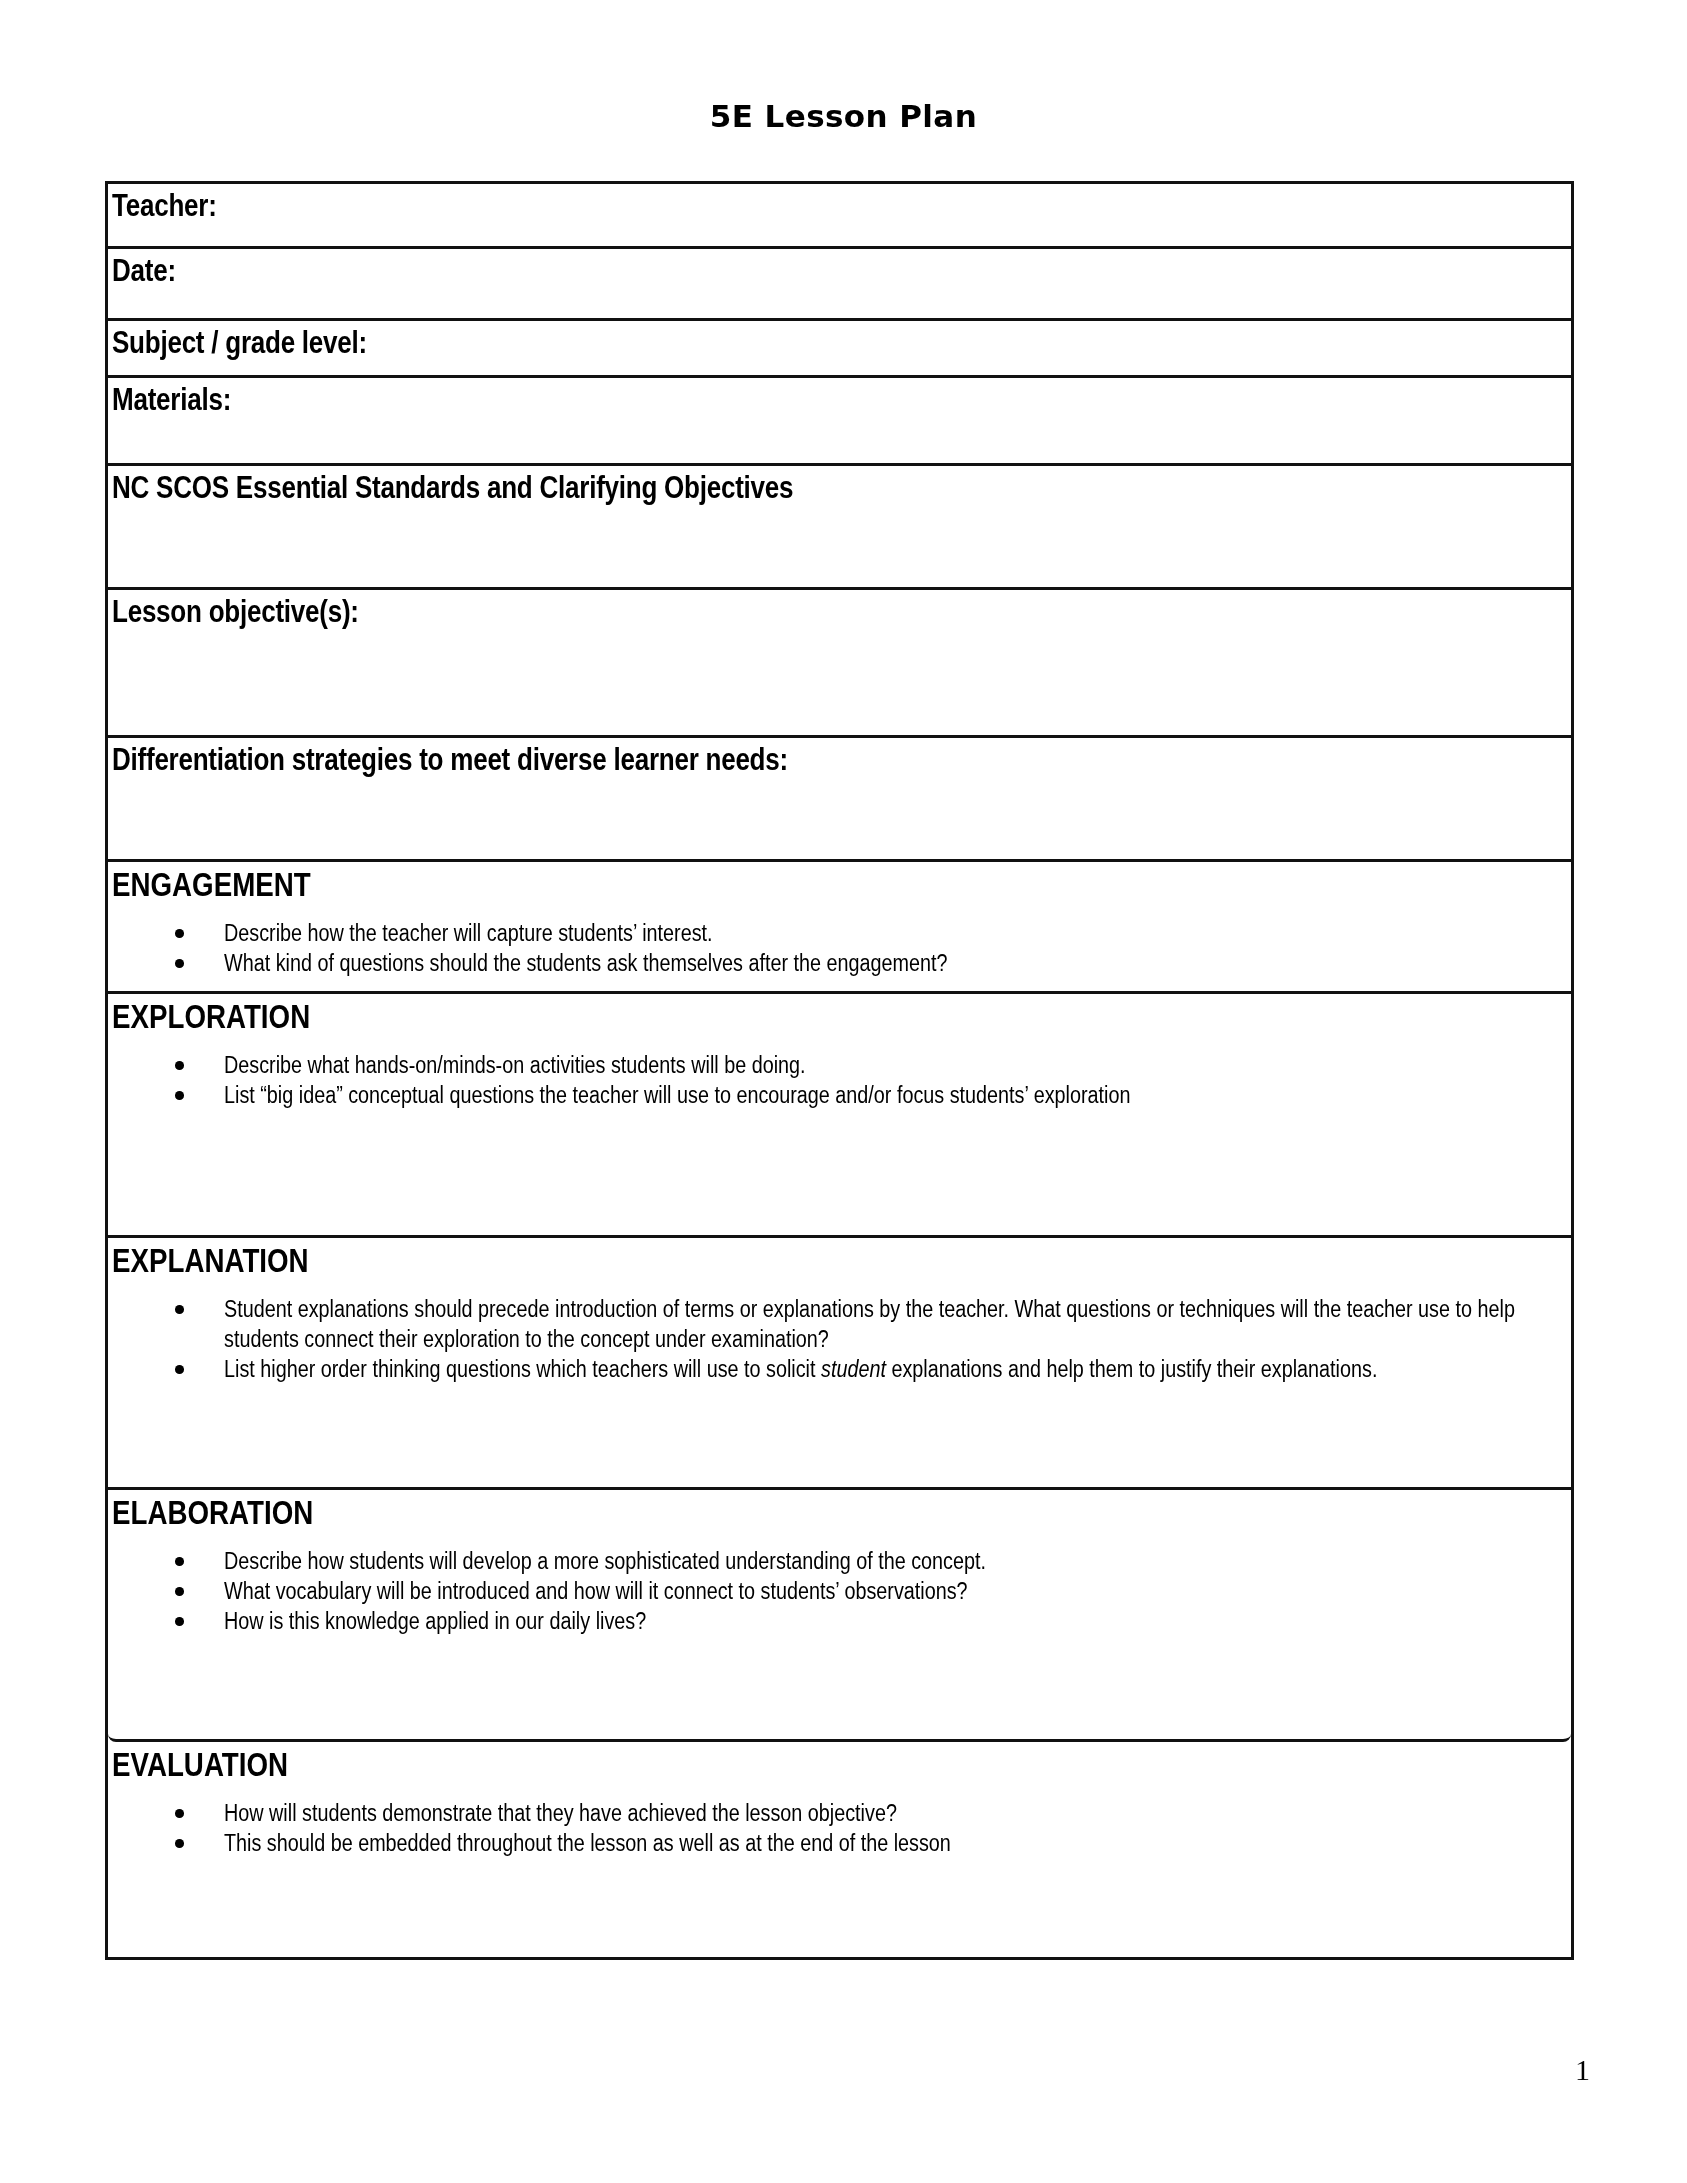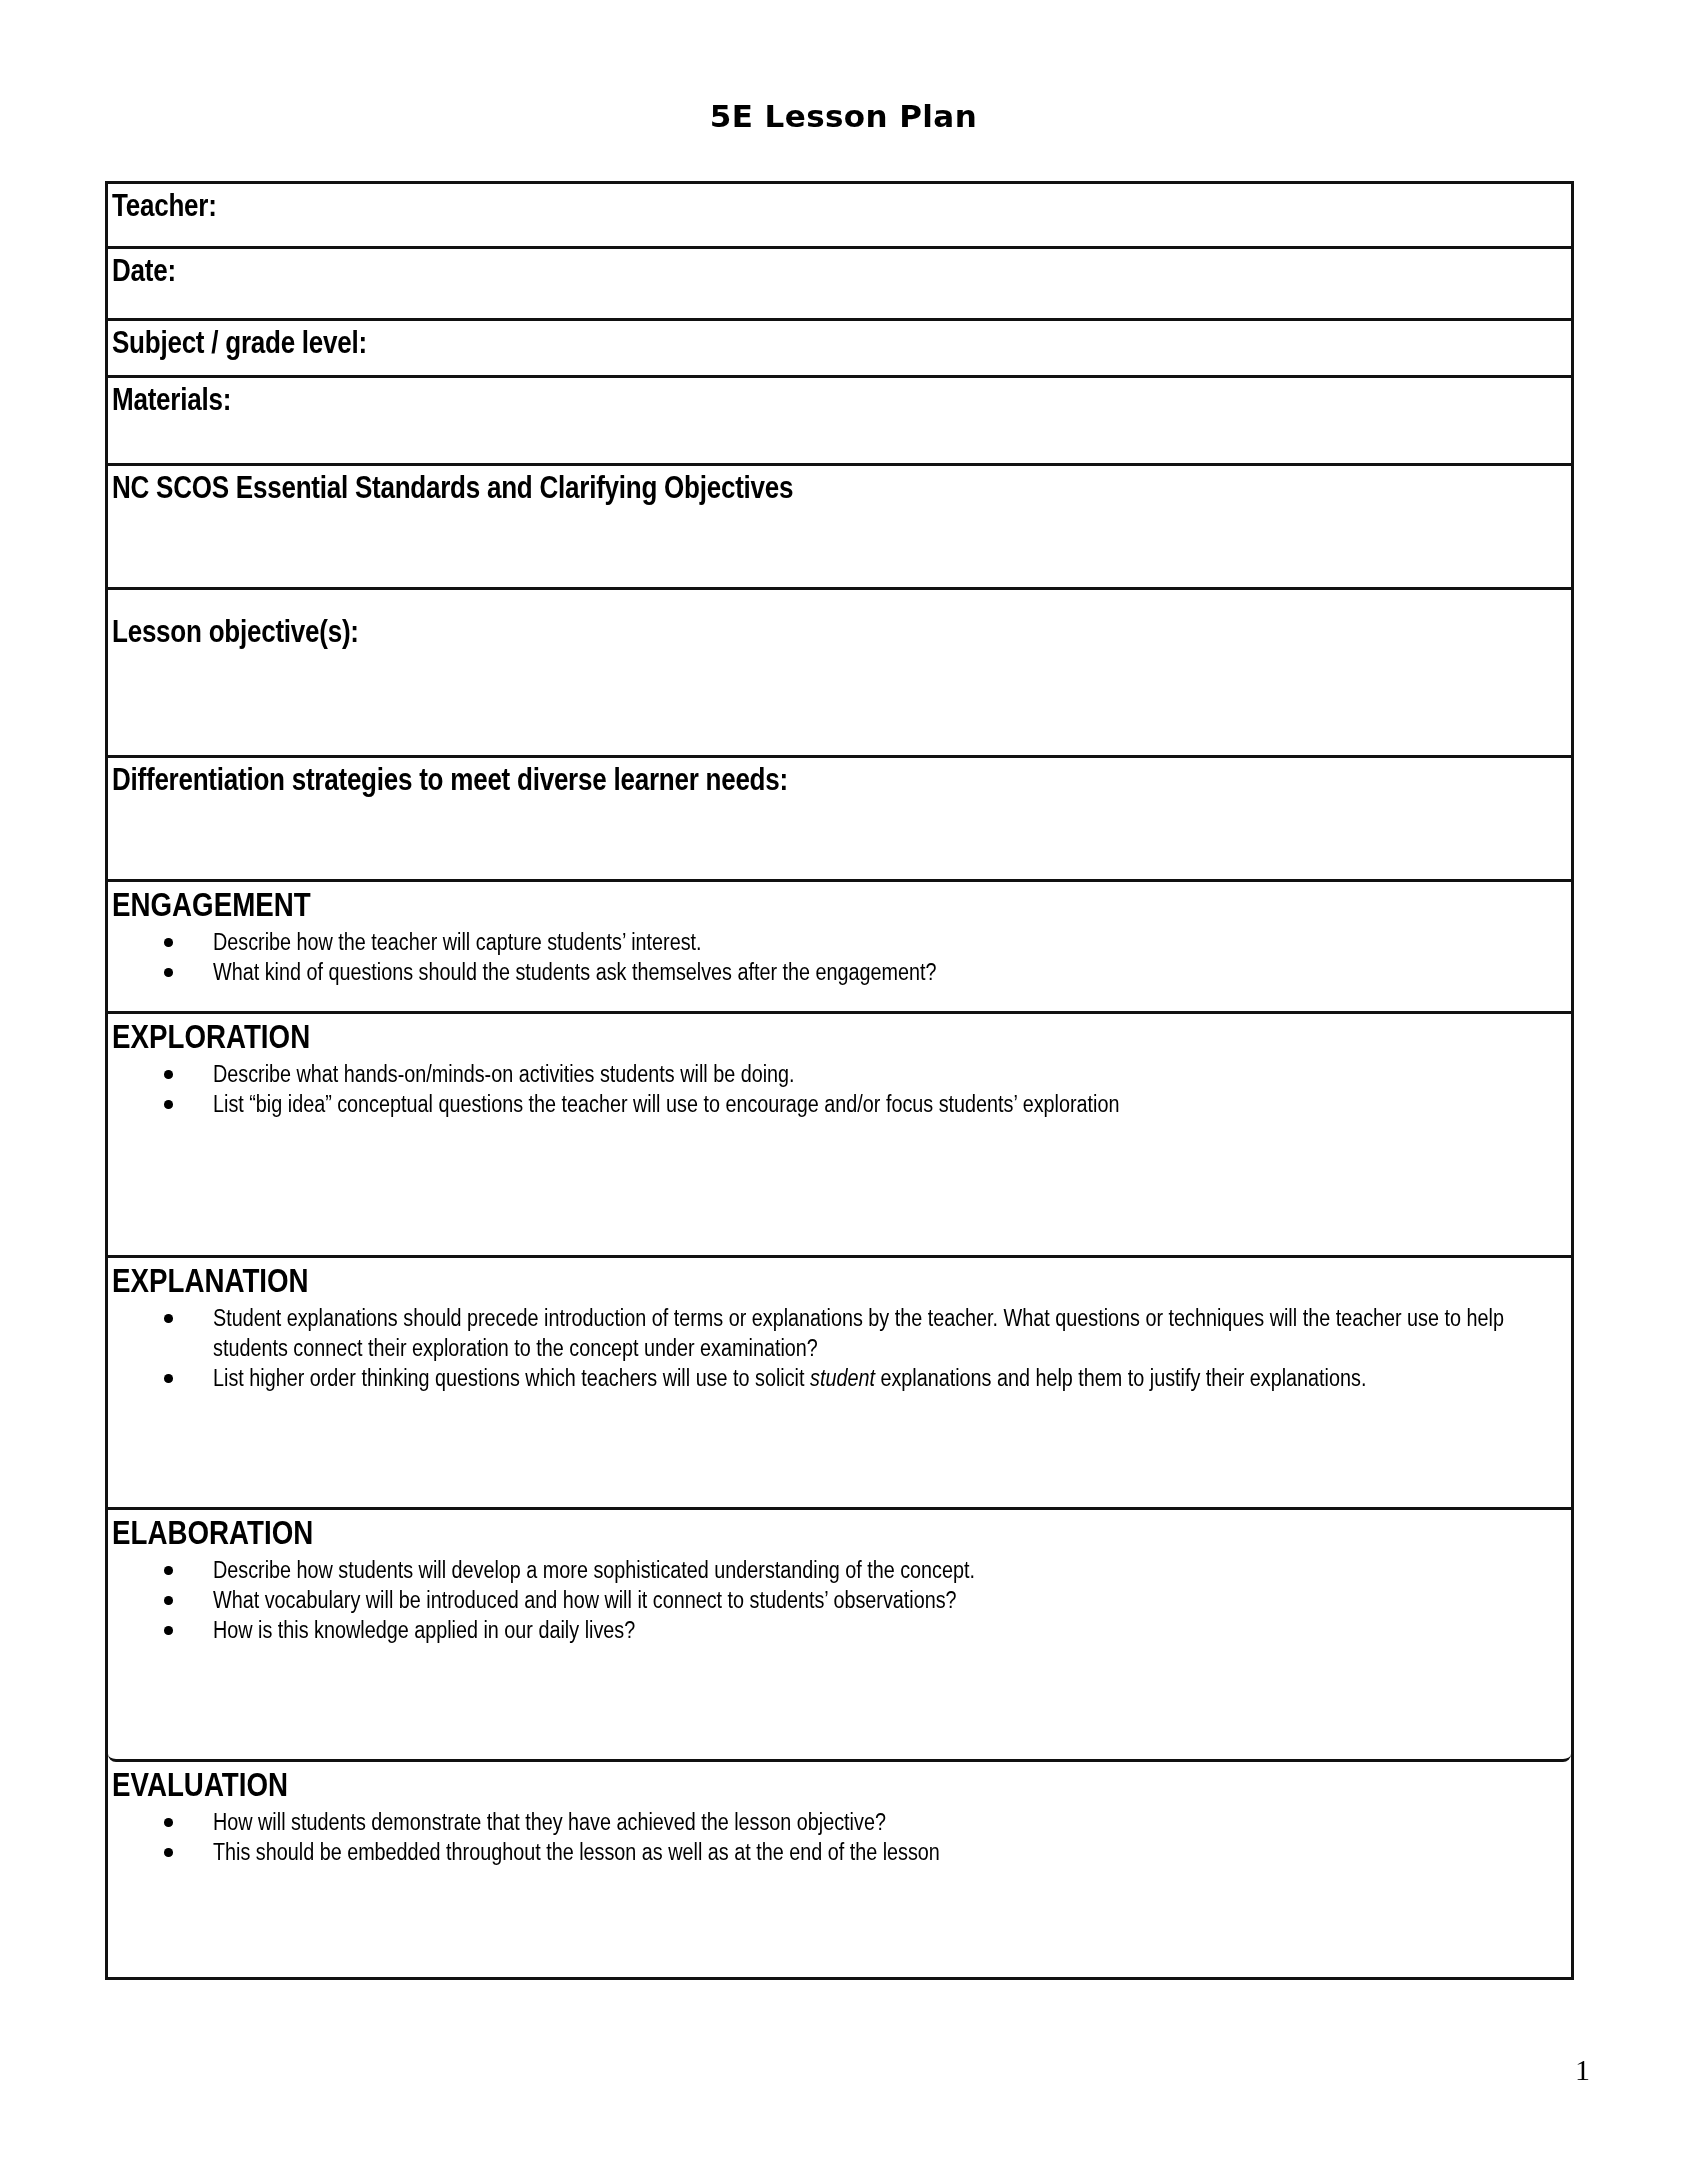--- a/index.html
+++ b/index.html
@@ -21,36 +21,36 @@
       position: absolute; left: 4.4px; top: 3.5px;
       font-family: "Liberation Sans", sans-serif; font-weight: bold; font-size: 31px;
       transform: scaleX(0.84); transform-origin: left top; white-space: nowrap; letter-spacing: -0.3px;
     }
     .section-title {
       position: absolute; left: 4.4px; top: 3.5px;
       font-family: "Liberation Sans", sans-serif; font-weight: bold; font-size: 33px;
       transform: scaleX(0.84); transform-origin: left top; white-space: nowrap;
     }
     ul.bullets {
-      position: absolute; left: 0; top: 45px; margin: 0; padding: 0; list-style: none; width: 1450px;
+      position: absolute; left: 0; top: 45px; margin: 11px; padding: 0; list-style: none; width: 1450px;
     }
     ul.bullets li {
       position: relative; padding-left: 105px; font-size: 23px; line-height: 30px;
       font-family: "Liberation Sans", sans-serif;
     }
     ul.bullets li .txt { display: inline-block; transform: scaleX(0.86); transform-origin: left top; width: 1502px; }
     ul.bullets li .dot {
       position: absolute; left: 56px; top: 11.4px; width: 8.7px; height: 8.7px; border-radius: 50%; background: #000;
     }
     .r-teacher { height: 65px; padding-left: 28px; }
     .r-date { height: 72px; }
     .r-subject { height: 57px; }
     .r-materials { height: 88px; }
     .r-ncscos { height: 124px; }
-    .r-objective { height: 148px; margin-top: 20px; }
+    .r-objective { height: 148px; }
     .r-diff { height: 124px; }
     .r-engage { height: 132px; text-decoration: underline; }
     .r-explore { height: 244px; }
     .r-explain { height: 252px; }
     .r-elab { height: 252px; border-radius: 8px; }
     .r-eval { height: 215px; }
     .page-number {
       position: absolute; left: 1575px; top: 2053px;
       font-family: "Liberation Serif", serif; font-size: 30px;
     }

